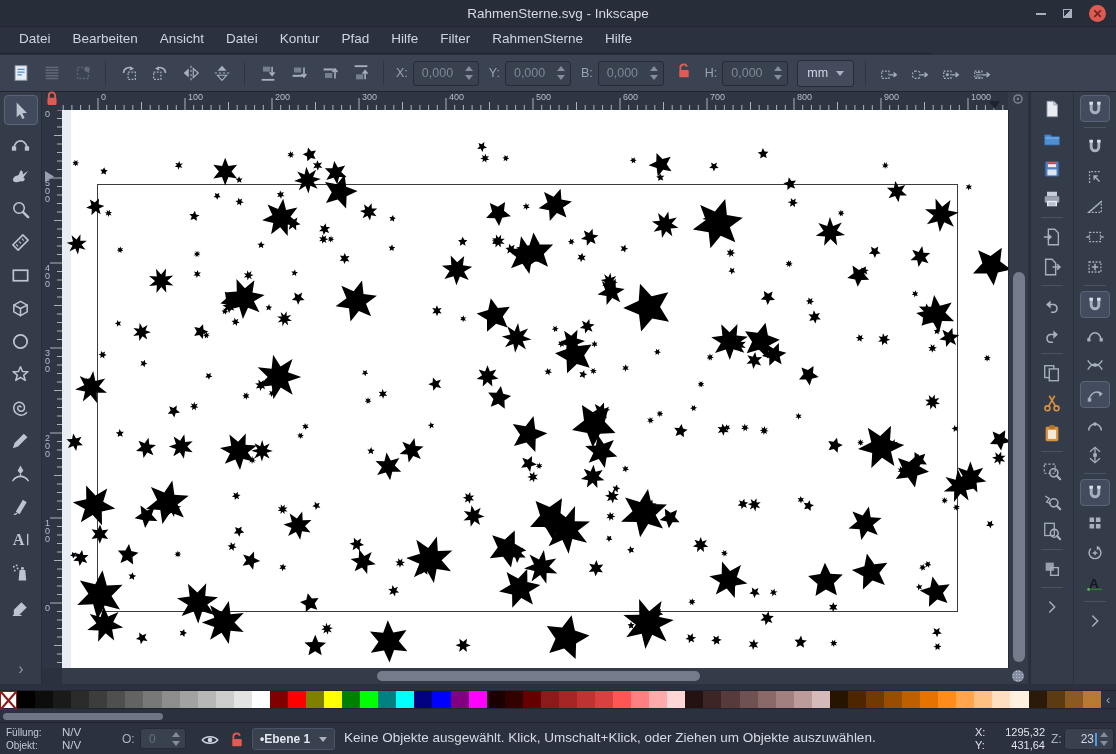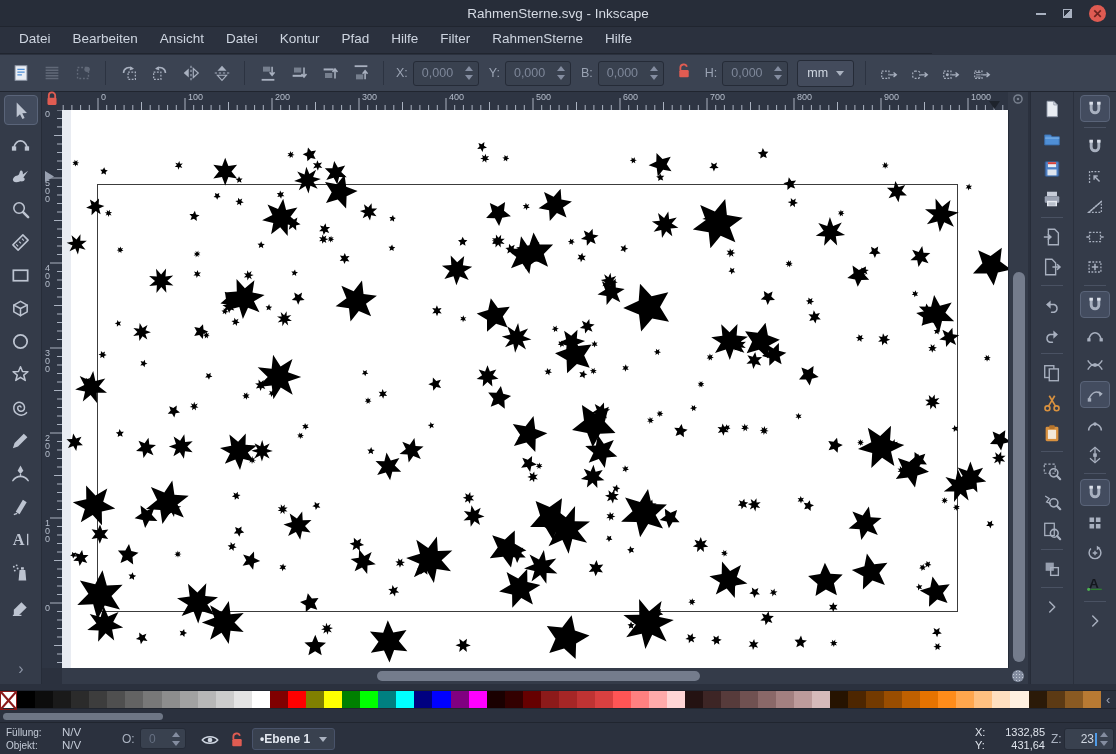--- a/index.html
+++ b/index.html
@@ -1161,24 +1161,25 @@
             <circle cx="11" cy="11" r="2.6" fill="currentColor"></circle>
           </svg></span></span>
     <span class="sb-abs" style="left:227px;top:7px"><span><svg width="20" height="20" viewBox="0 0 22 22">
             <path d="M7 10 V7.5 a3.7 3.7 0 0 1 7.2 -1.2" fill="none" stroke="#e05c52" stroke-width="2"></path>
             <rect x="5.8" y="10" width="10.4" height="8" rx="1.2" fill="#e05c52"></rect>
           </svg></span></span>
     <div class="sb-abs" id="layer-dd" style="left:252px;top:5px">
       <span>•Ebene 1</span>
         <span class="chev-dn"></span>
     </div>
+    <div class="sb-abs" id="sb-message" style="left:344px;top:7px;width:625px">Keine Objekte ausgewählt. Klick, Umschalt+Klick, oder Ziehen um Objekte auszuwählen.</div>
     <div class="sb-abs" style="left:975px;top:3px">
       <div class="coord-row">
           <span class="cl">X:</span>
-          <span class="cv">1332,85</span>
+          <span class="cv">1295,32</span>
         </div>
       <div class="coord-row">
           <span class="cl">Y:</span>
           <span class="cv">431,64</span>
         </div>
     </div>
     <span class="sb-abs" id="z-label" style="left:1051px;top:9px">Z:</span>
     <div class="sb-abs spin" id="z-spin" style="left:1064px;top:5px">
       <span class="val">23</span>
       <span class="caret"></span>

